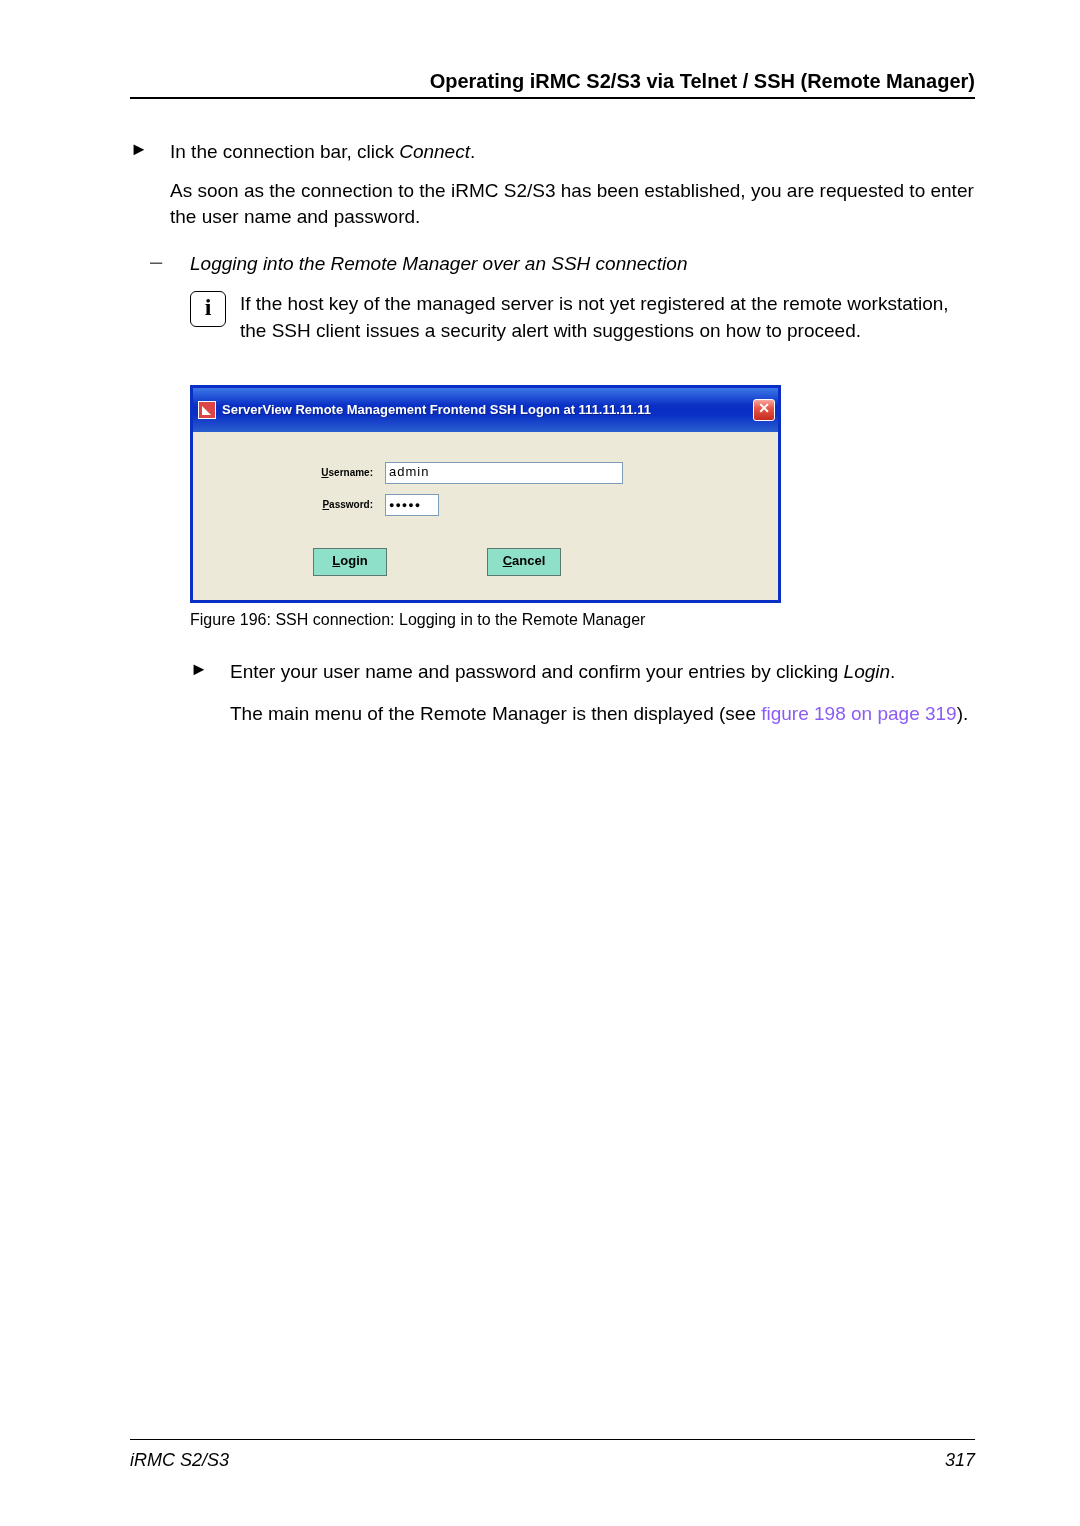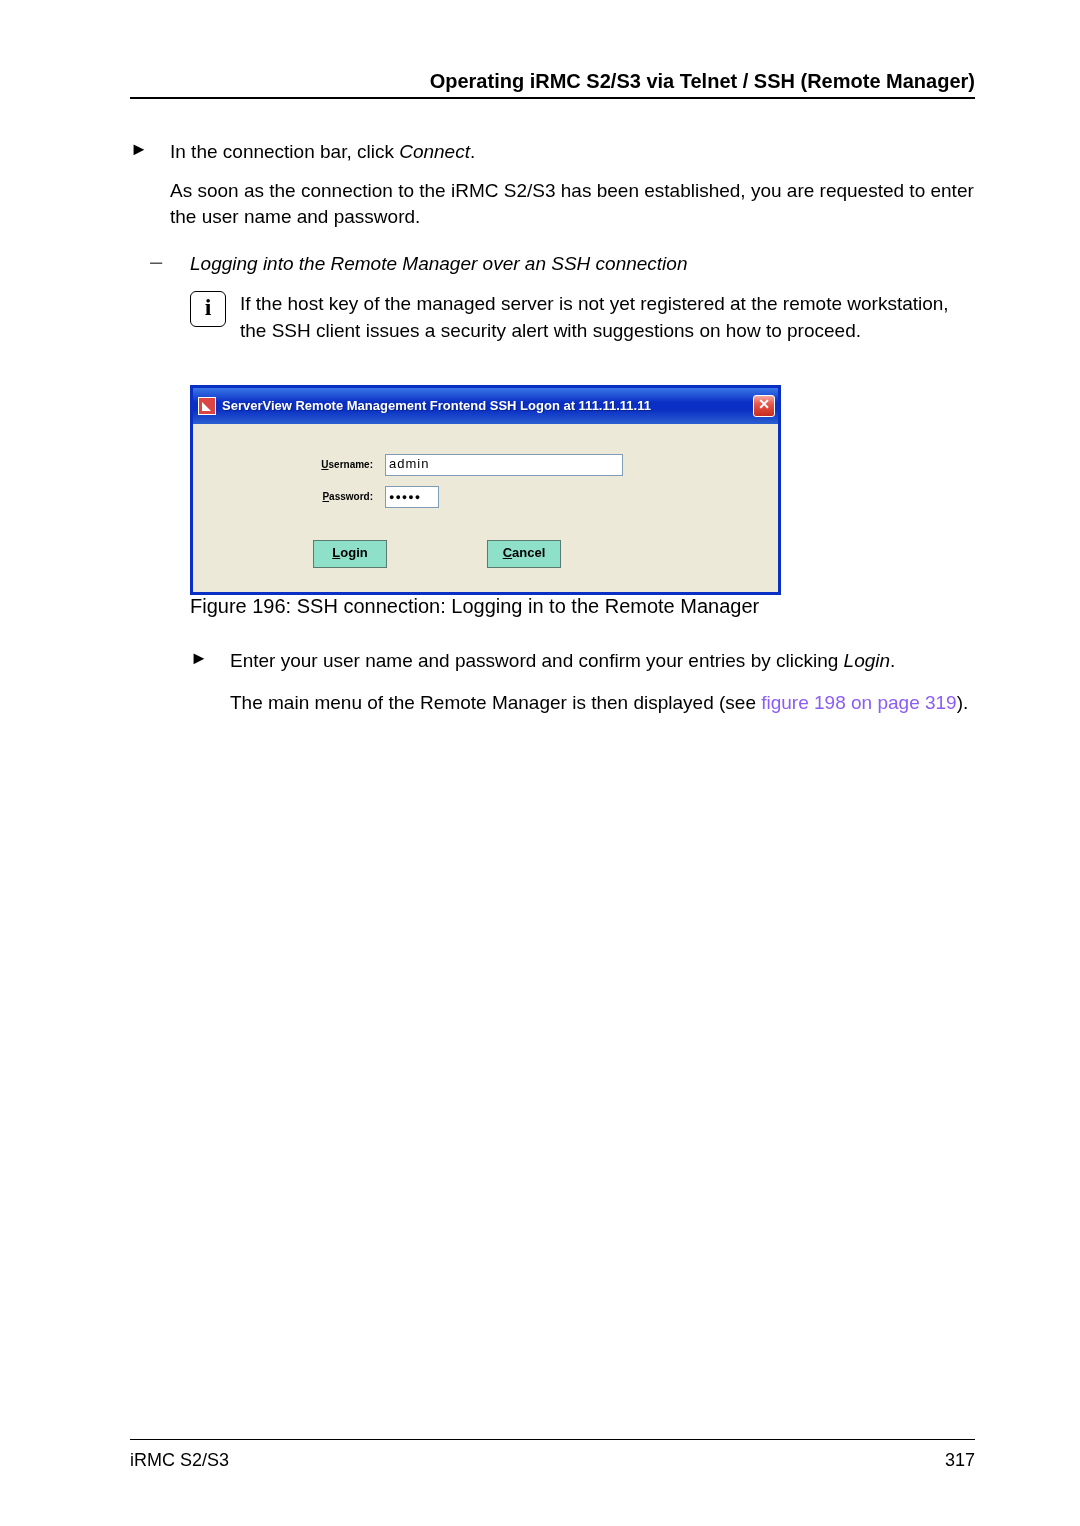--- a/index.html
+++ b/index.html
@@ -76,21 +76,21 @@
     width: 585px;
     border: 3px solid #0a2fc4;
     background: #ece9d8;
     font-family: Tahoma, Arial, sans-serif;
   }
   .title-bar {
     background: linear-gradient(to bottom, #3b77e8, #0a2fc4 40%, #0a2fc4 60%, #2a5fd0);
     color: #fff;
     display: flex;
     align-items: center;
-    height: 36px;
+    height: 44px;
     padding: 0 3px 0 5px;
     font-size: 13px;
     font-weight: bold;
   }
   .title-icon {
     width: 16px;
     height: 16px;
     background: #d44;
     border: 1px solid #fff;
     margin-right: 6px;
@@ -163,36 +163,37 @@
     background: #8fe0c8;
     border: 1px solid #5a7a6f;
     font-size: 13px;
     font-weight: bold;
     font-family: Tahoma, Arial, sans-serif;
     text-align: center;
     line-height: 24px;
   }
   .btn .u { text-decoration: underline; }
   .figure-caption {
-    font-size: 20px;
-    margin-top: 0;
+    font-size: 16px;
+    margin-top: 8px;
   }
   .link {
     color: #8b5cf6;
   }
   .footer {
     position: absolute;
     bottom: 55px;
     left: 130px;
     right: 105px;
     border-top: 1px solid #000;
     padding-top: 10px;
     display: flex;
     justify-content: space-between;
     font-size: 18px;
+    font-style: italic;
   }
   .dash-bullet {
     width: 40px;
     flex: 0 0 40px;
     color: #555;
     font-size: 22px;
     line-height: 1;
   }
   .sub-bullet-row {
     display: flex;

